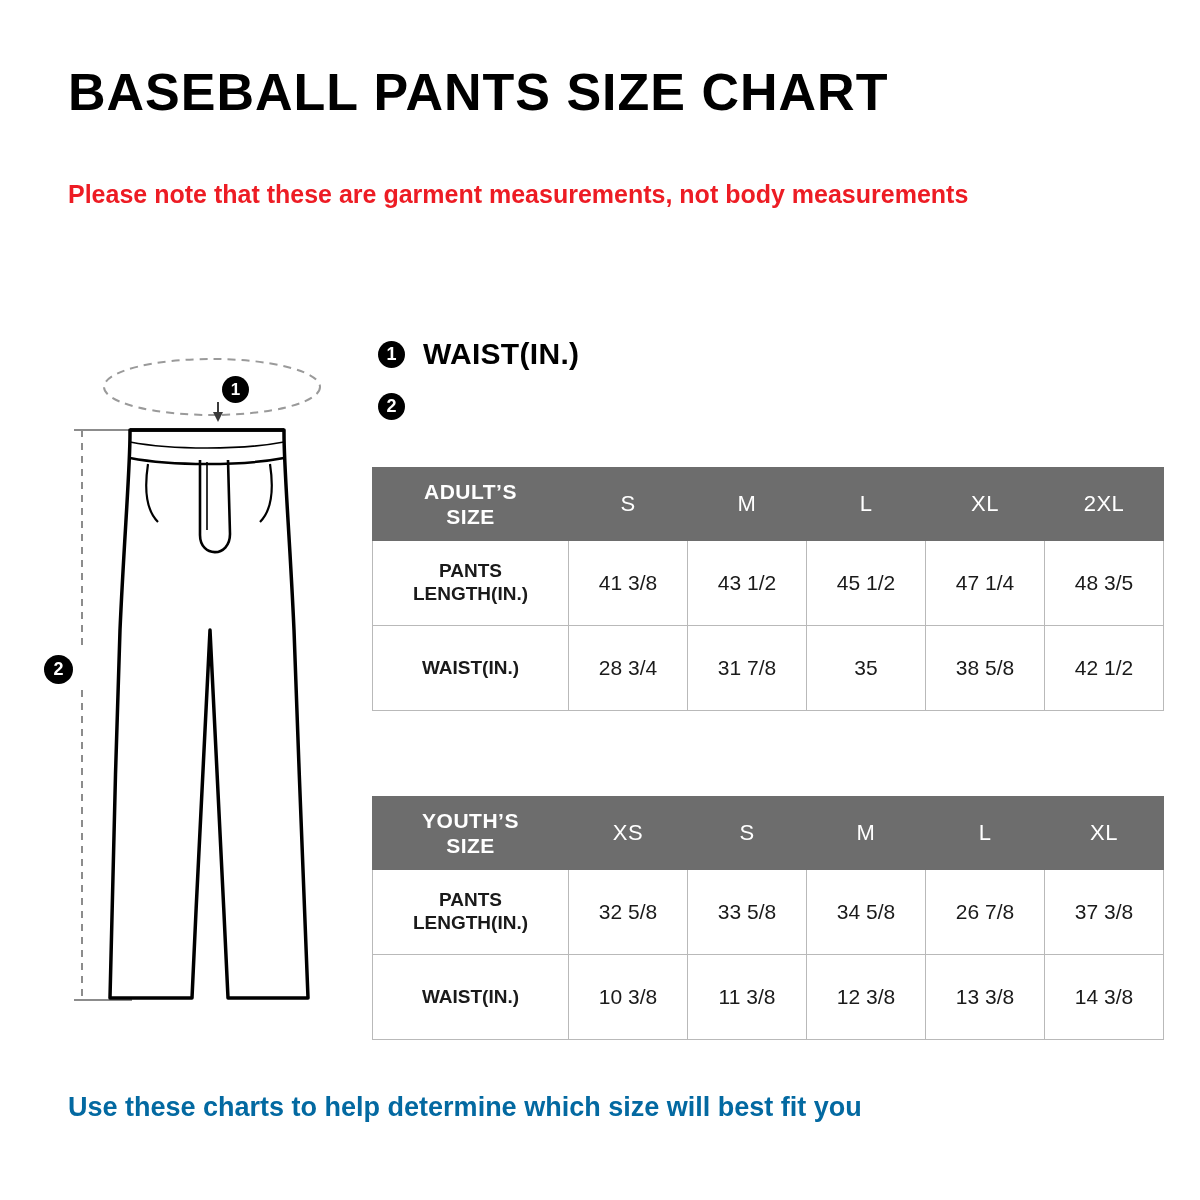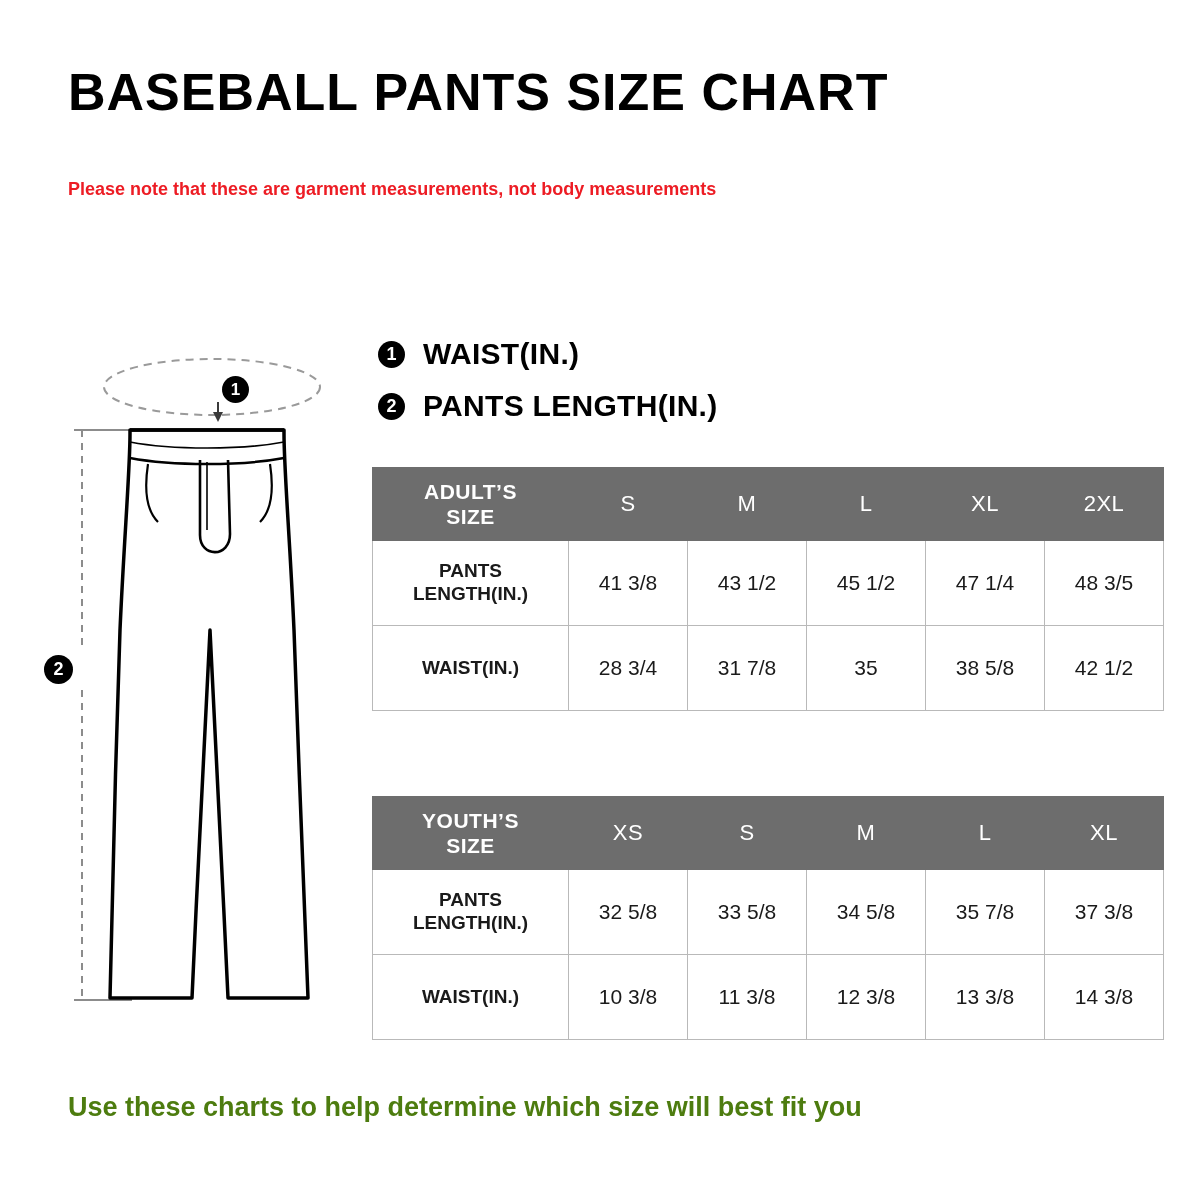--- a/index.html
+++ b/index.html
@@ -32,34 +32,34 @@
     letter-spacing: 1px;
     color: #000000;
     white-space: nowrap;
   }
 
   .note-top {
     position: absolute;
     left: 68px;
     top: 178px;
     width: 960px;
-    font-size: 18px;
+    font-size: 25px;
     font-weight: bold;
     line-height: 1.32;
     color: #ed1c24;
   }
 
   .note-bottom {
     position: absolute;
     left: 68px;
     top: 1092px;
     width: 1070px;
     font-size: 27px;
     font-weight: bold;
-    color: #4d7c0f;
+    color: #0369a1;
   }
 
   
   .legend {
     position: absolute;
     left: 378px;
     top: 332px;
   }
   .legend-row {
     display: flex;
@@ -180,21 +180,20 @@
 
   <div class="note-top">Please note that these are garment measurements, not body measurements</div>
 
   <div class="legend">
     <div class="legend-row">
       <div class="badge">1</div>
       <div class="legend-label">WAIST(IN.)</div>
     </div>
     <div class="legend-row">
       <div class="badge">2</div>
-      <div class="legend-label">PANTS LENGTH(IN.)</div>
     </div>
   </div>
 
   <div class="illus">
     <svg width="310" height="690" viewBox="0 0 310 690" xmlns="http://www.w3.org/2000/svg">
 
       <ellipse cx="160" cy="57" rx="108" ry="28" fill="none" stroke="#9a9a9a" stroke-width="2" stroke-dasharray="8 6"></ellipse>
 
       <path d="M166 72 L166 86" stroke="#3a3a3a" stroke-width="2" fill="none"></path>
       <polygon points="166,92 161,82 171,82" fill="#3a3a3a"></polygon>
@@ -286,21 +285,21 @@
     </thead>
     <tbody>
       <tr>
         <td class="rowhead">
           <div>PANTS</div>
           <div>LENGTH(IN.)</div>
         </td>
         <td>32 5/8</td>
         <td>33 5/8</td>
         <td>34  5/8</td>
-        <td>35 7/8</td>
+        <td>26 7/8</td>
         <td>37 3/8</td>
       </tr>
       <tr>
         <td class="rowhead">WAIST(IN.)</td>
         <td>10 3/8</td>
         <td>11 3/8</td>
         <td>12 3/8</td>
         <td>13 3/8</td>
         <td>14 3/8</td>
       </tr>

